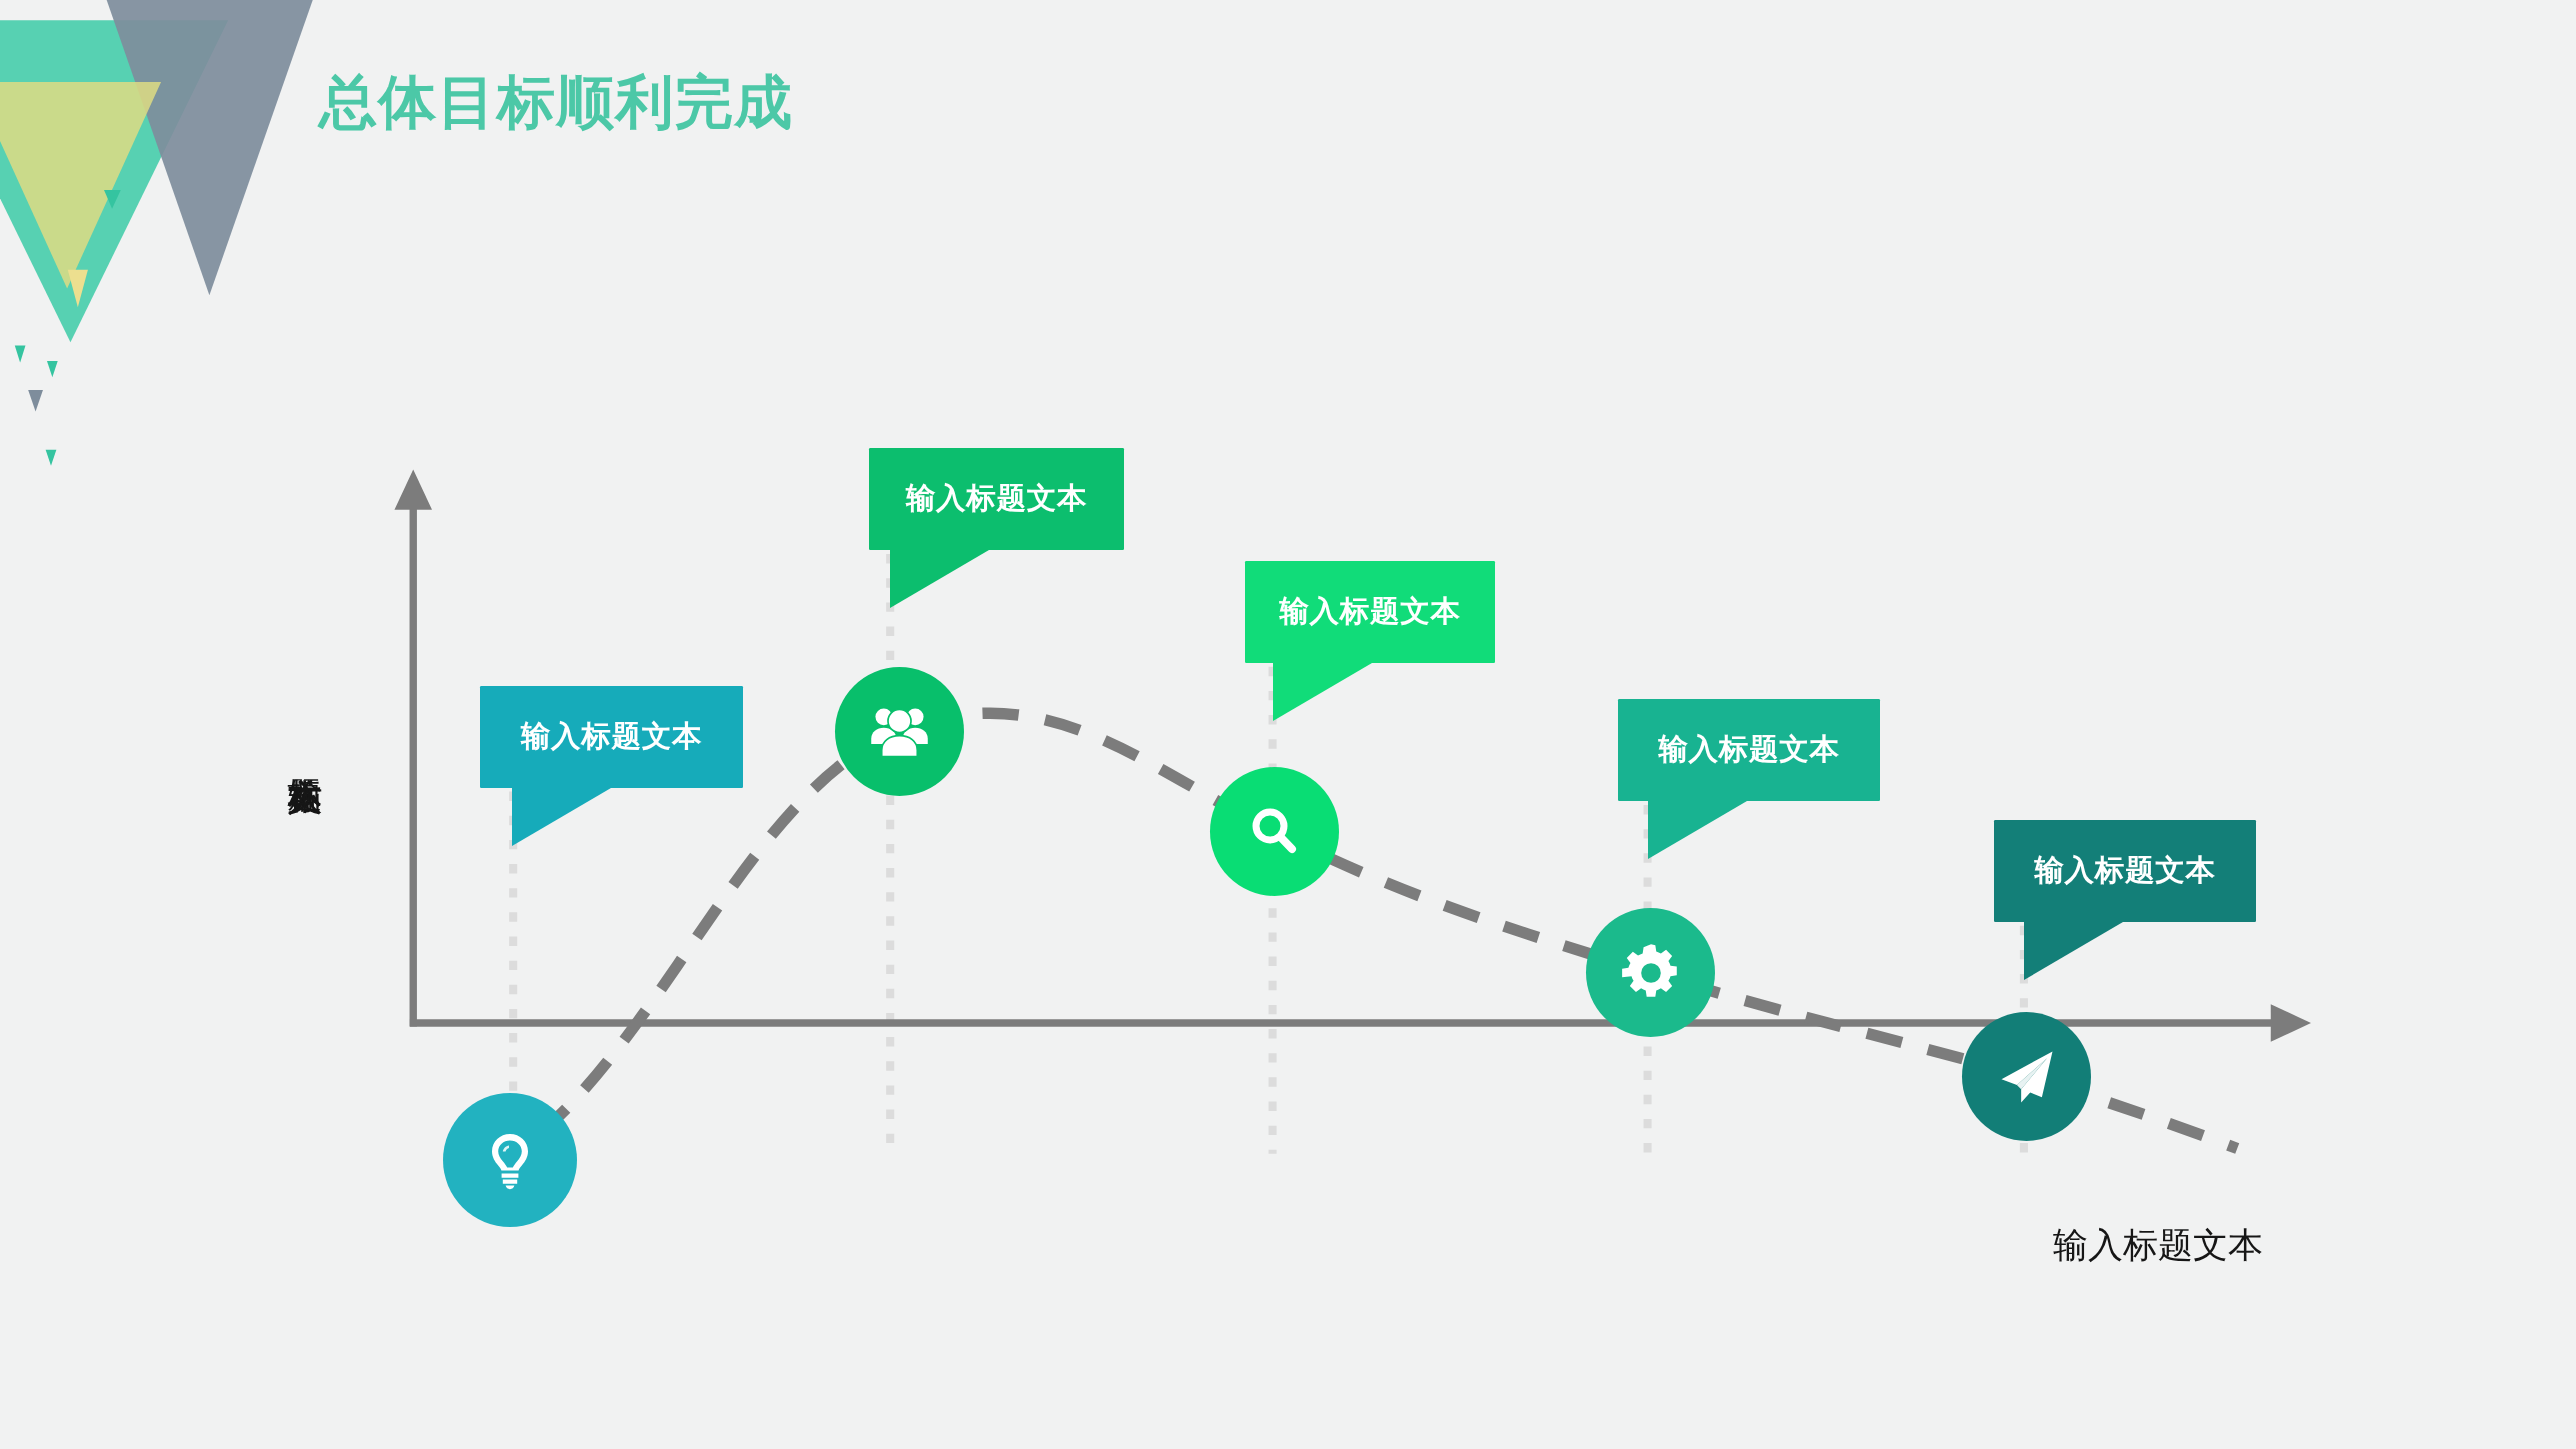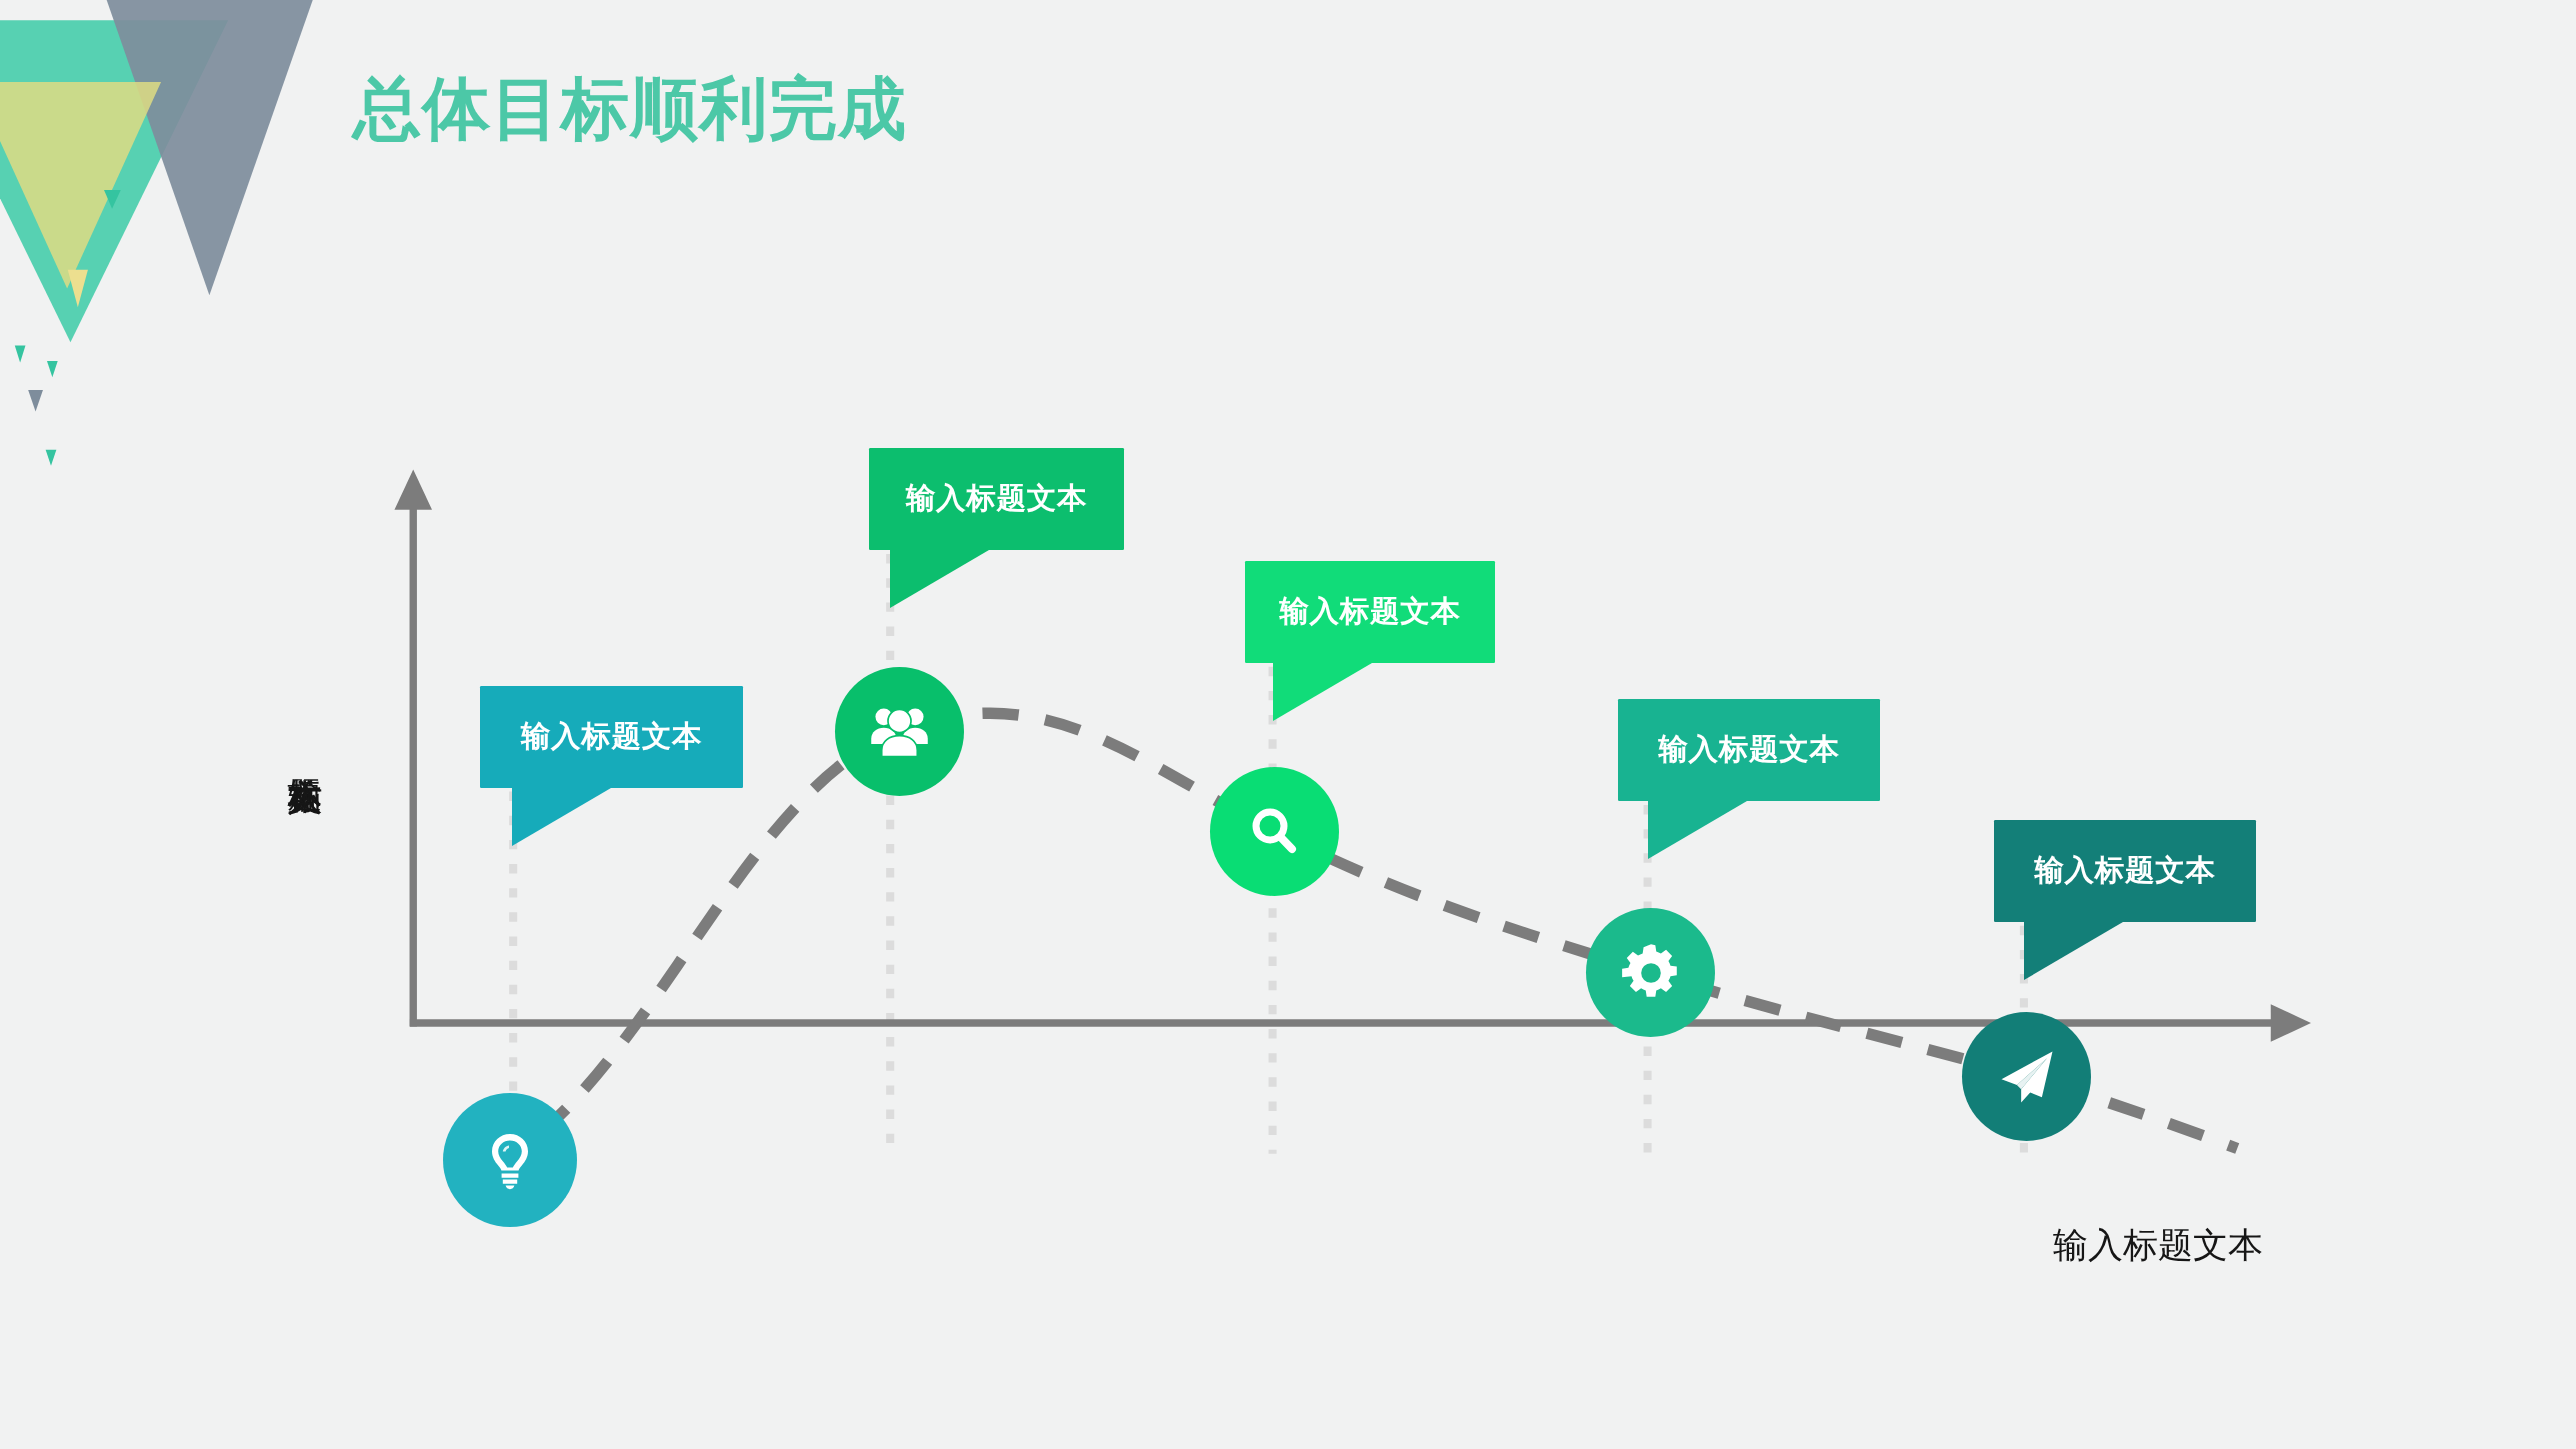--- a/index.html
+++ b/index.html
@@ -19,23 +19,23 @@
   #deco {
     position: absolute;
     left: 0; top: 0;
     width: 604px; height: 604px;
     pointer-events: none;
   }
 
   
   #page-title {
     position: absolute;
-    left: 353px;
+    left: 319px;
     top: 64px;
-    font-size: 68px;
+    font-size: 58px;
     font-weight: bold;
     letter-spacing: 1.3px;
     color: #4cc8a7;
     white-space: nowrap;
     font-family: "Liberation Sans", "DejaVu Sans", sans-serif;
   }
 
   
   #chart-stage {
     position: absolute;

